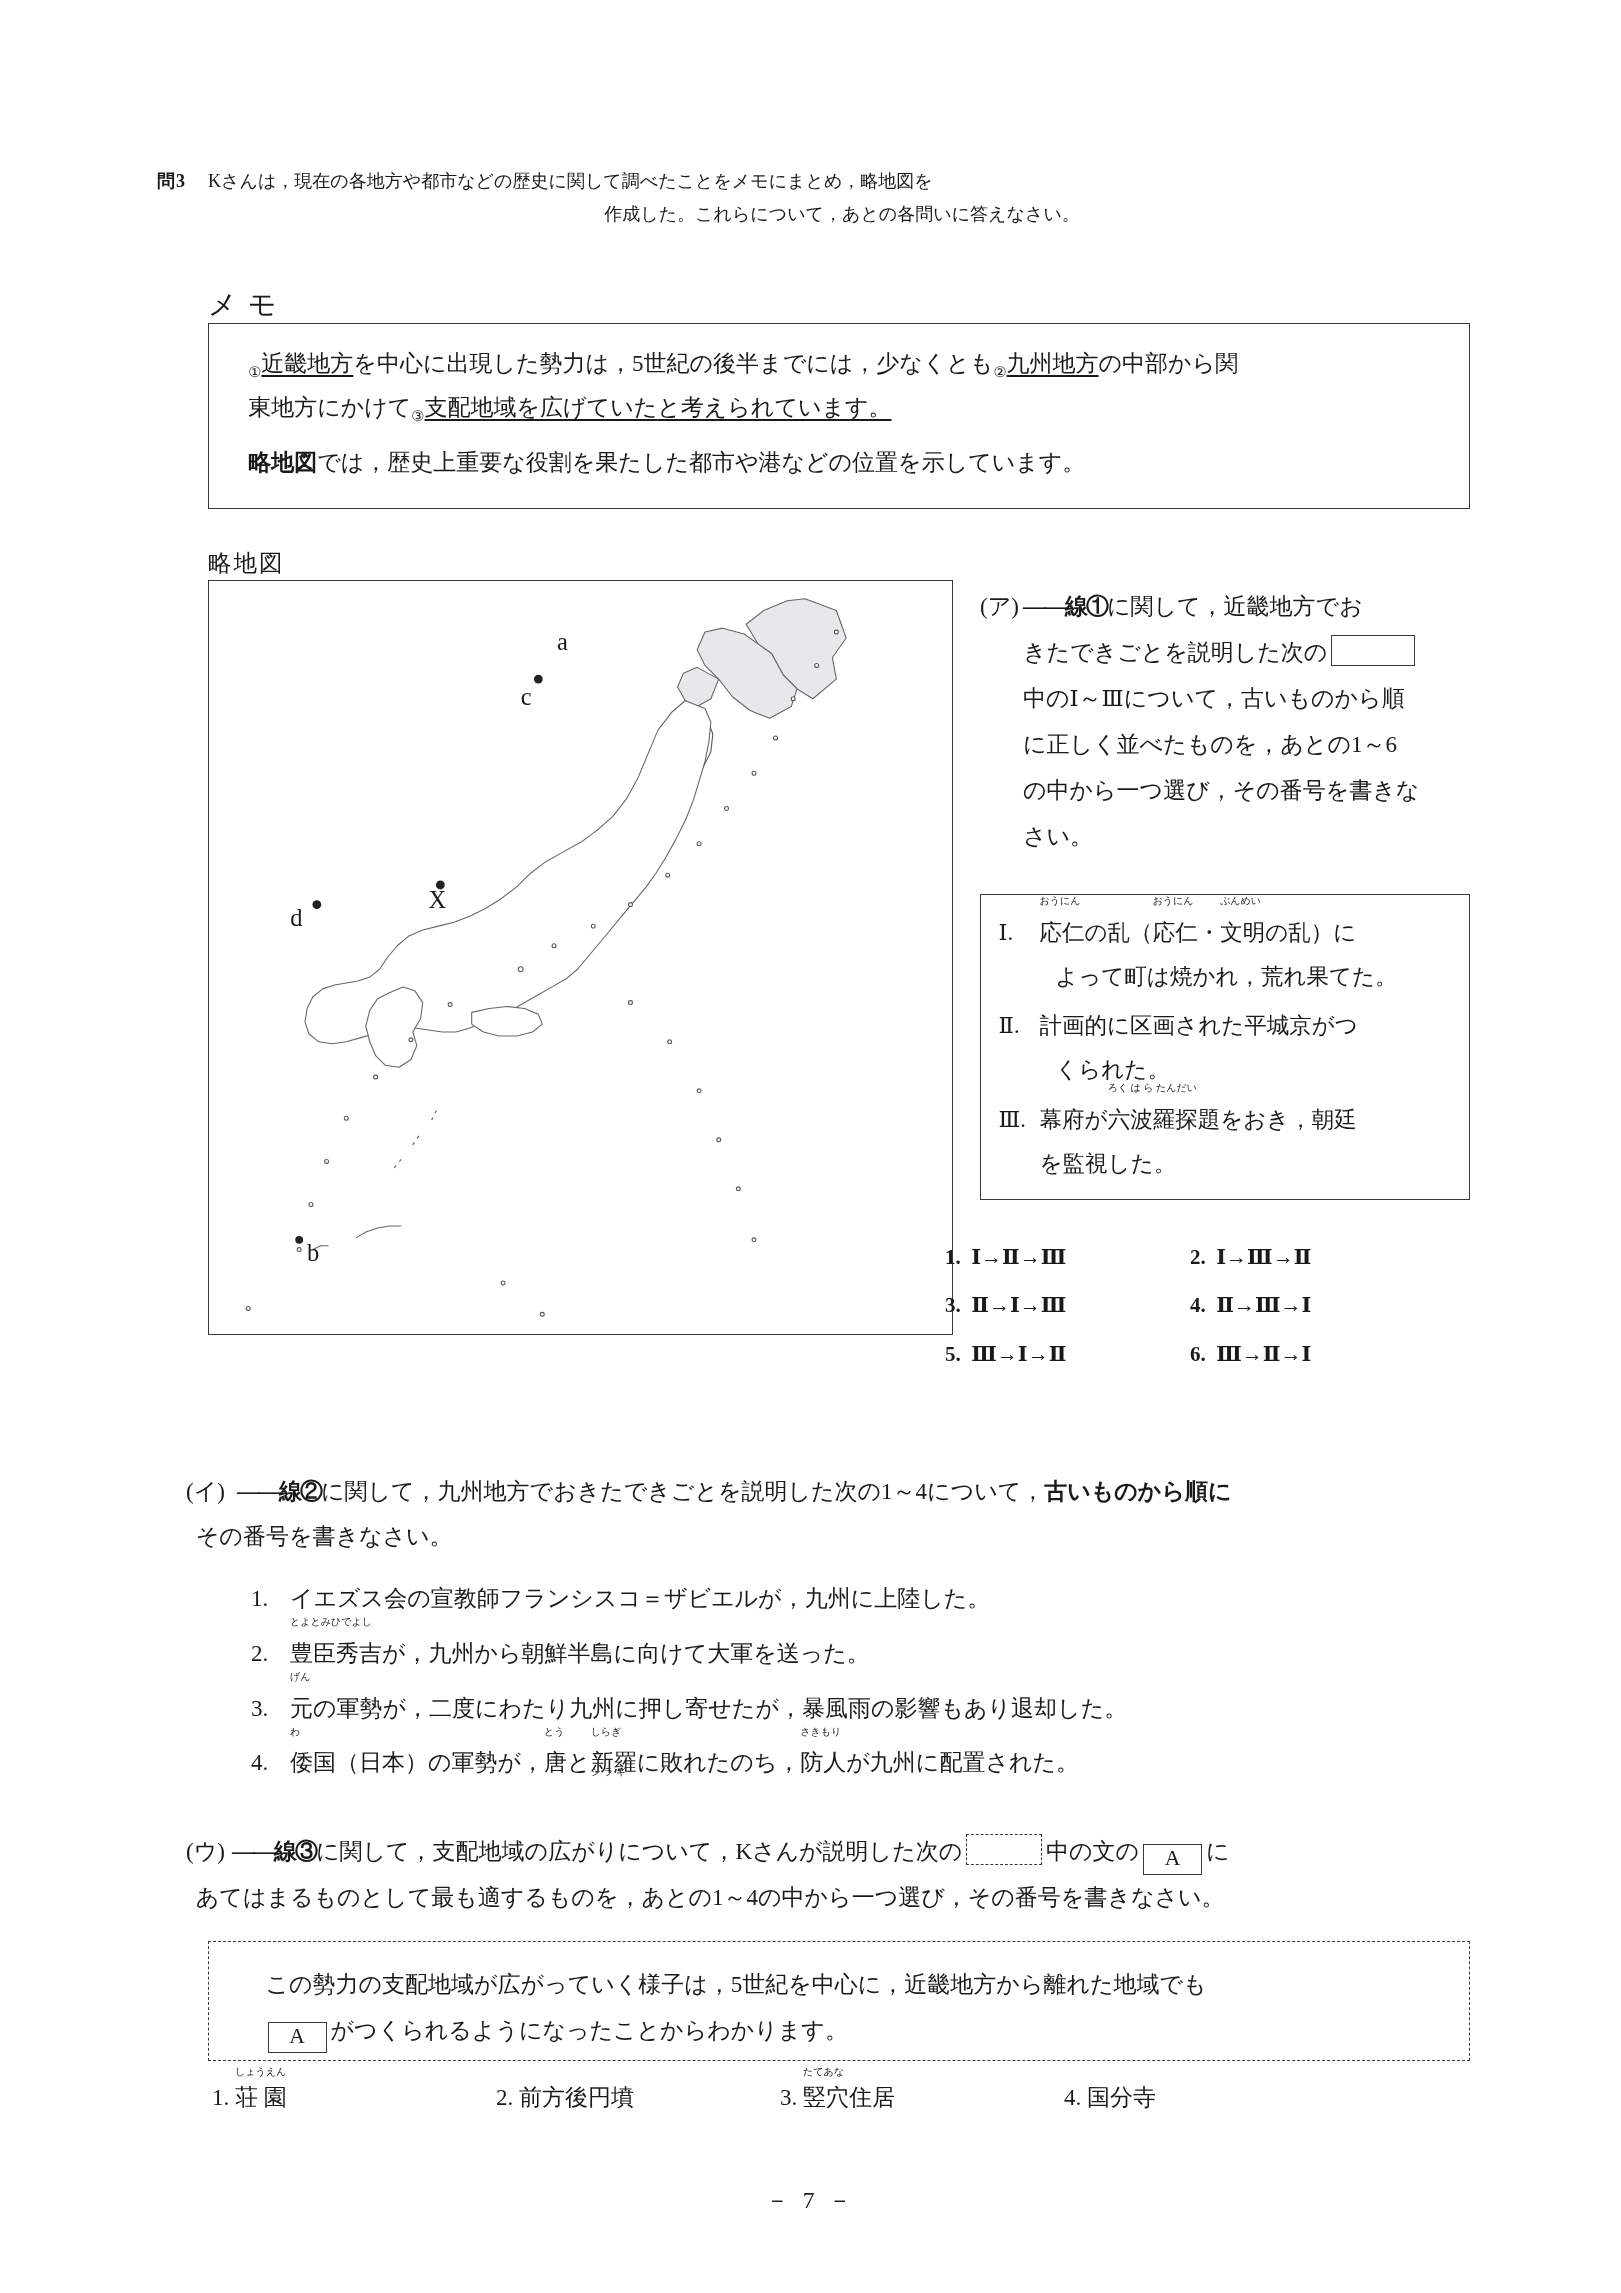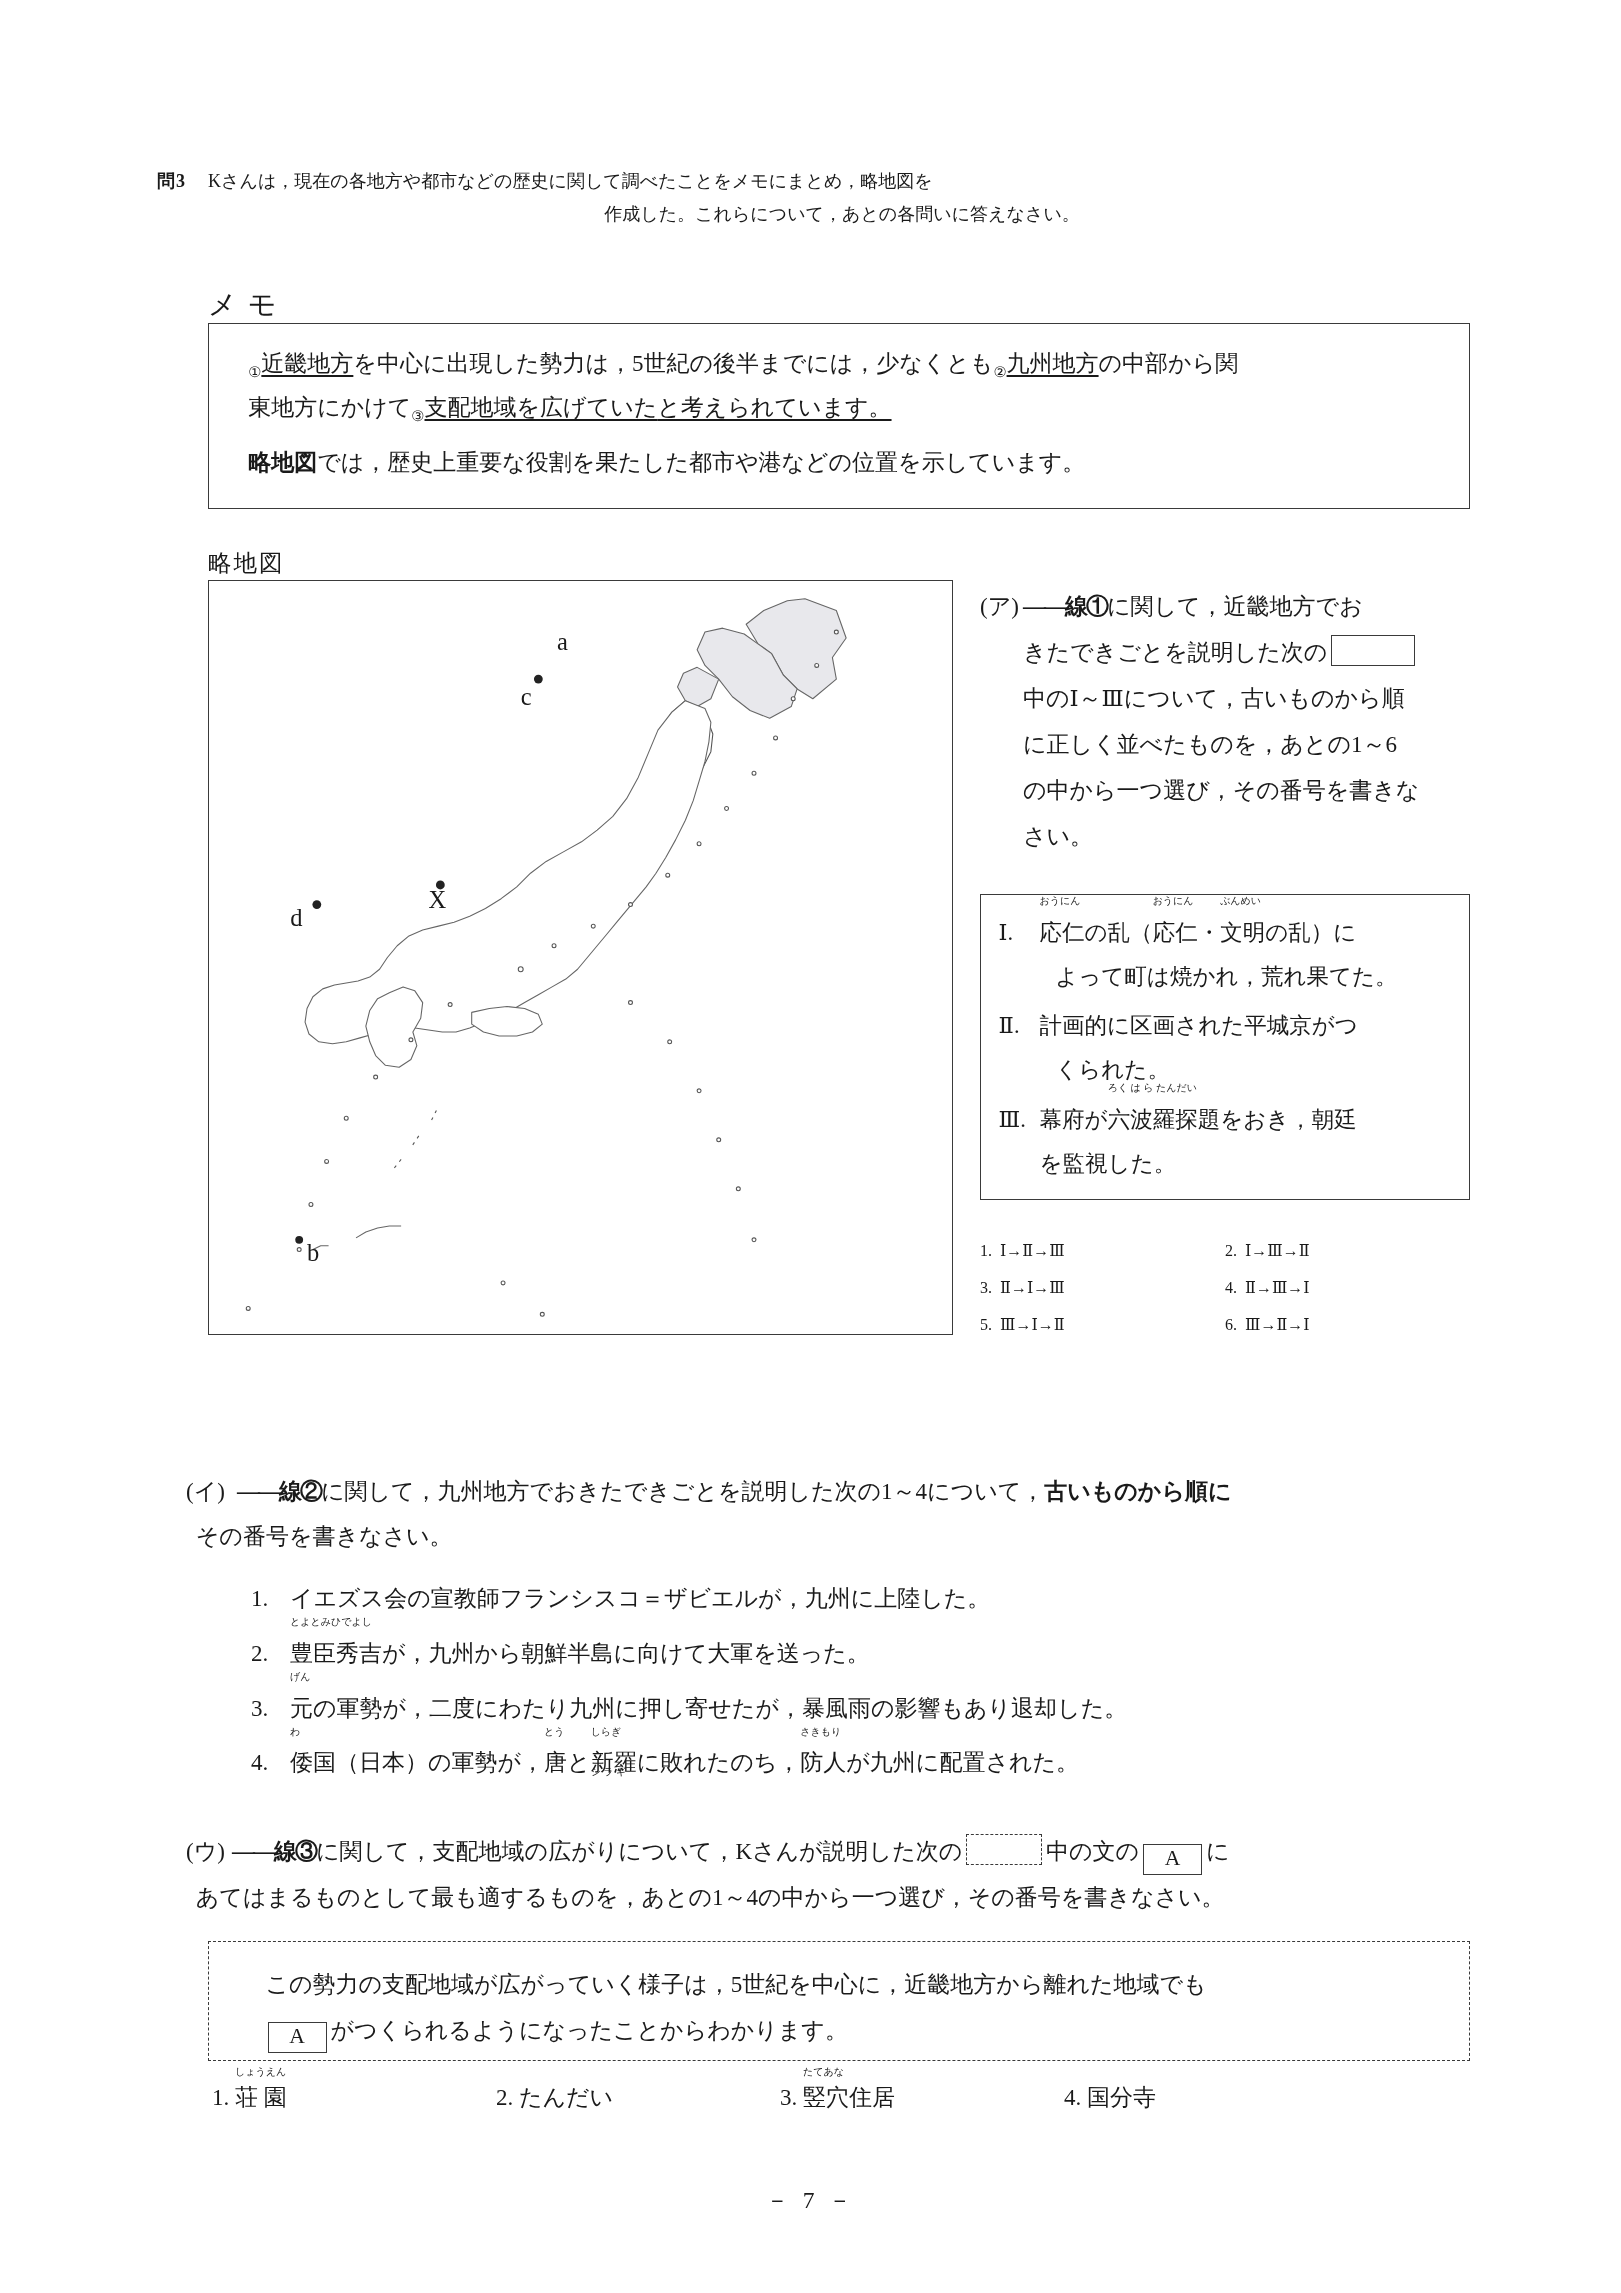--- a/index.html
+++ b/index.html
@@ -151,25 +151,26 @@
     left: 0;
     width: 100%;
     font-size: 10px;
     line-height: 1;
     letter-spacing: 0;
     white-space: nowrap;
   }
 
   .ans-grid {
     position: absolute;
-    left: 980px;
+    left: 945px;
     top: 1233px;
     width: 490px;
-    font-size: 16px;
+    font-size: 21px;
     line-height: 2.3;
+    font-weight: bold;
   }
   .ans-grid .row { display: flex; }
   .ans-grid .cell { width: 245px; }
 
   
   .sec-i {
     position: absolute;
     left: 186px;
     top: 1470px;
     width: 1284px;
@@ -444,21 +445,21 @@
 
   <div class="dashed-box">
     <div class="l1">この勢力の支配地域が広がっていく様子は，5世紀を中心に，近畿地方から離れた地域でも</div>
     <div class="l2">
       <span class="boxA">A</span><span>がつくられるようになったことからわかります。</span>
     </div>
   </div>
 
   <div class="opt-row">
     <div class="opt"><span>1.</span>&nbsp;<span class="ruby"><span class="rt">しょうえん</span><span>荘 園</span></span></div>
-    <div class="opt"><span>2.</span>&nbsp;<span>たんだい</span></div>
+    <div class="opt"><span>2.</span>&nbsp;<span>前方後円墳</span></div>
     <div class="opt"><span>3.</span>&nbsp;<span class="ruby"><span class="rt">たてあな</span><span>竪穴住居</span></span></div>
     <div class="opt"><span>4.</span>&nbsp;<span>国分寺</span></div>
   </div>
 
   <div class="page-num">－ 7 －</div>
 
 </div>
 
 
 </body></html>

